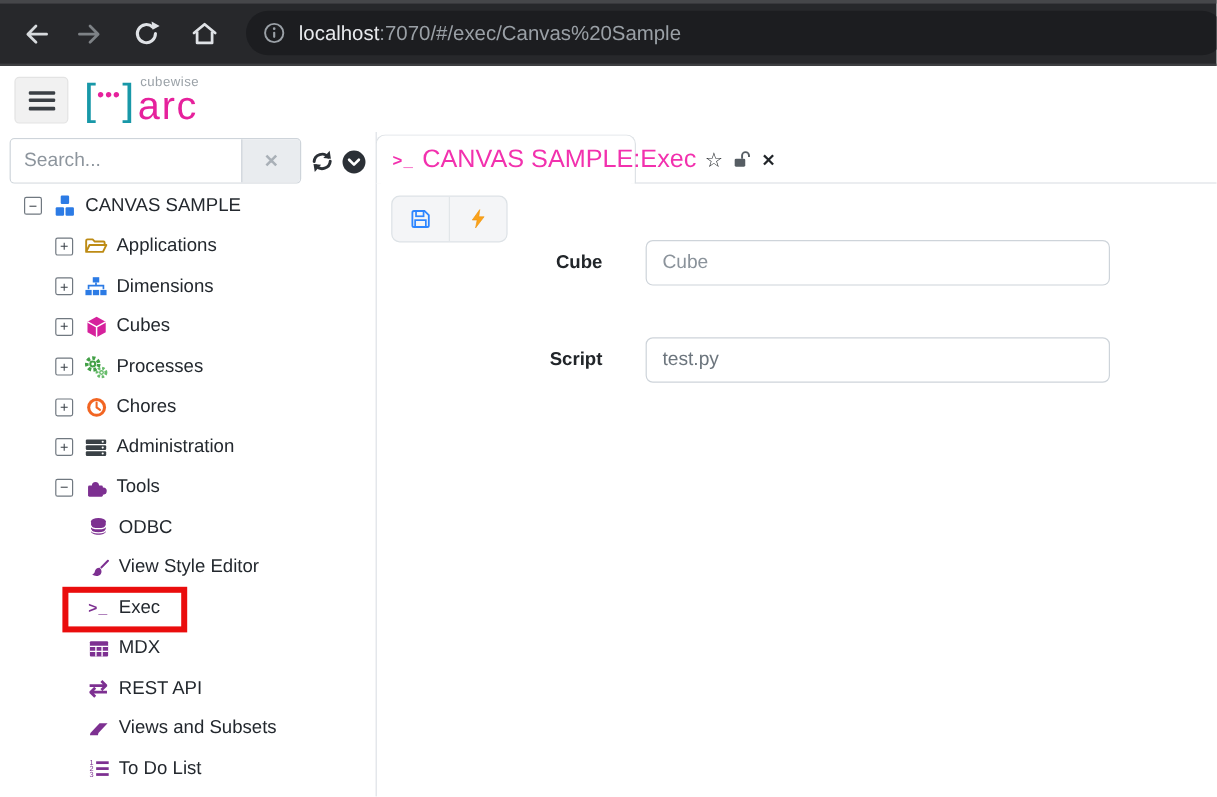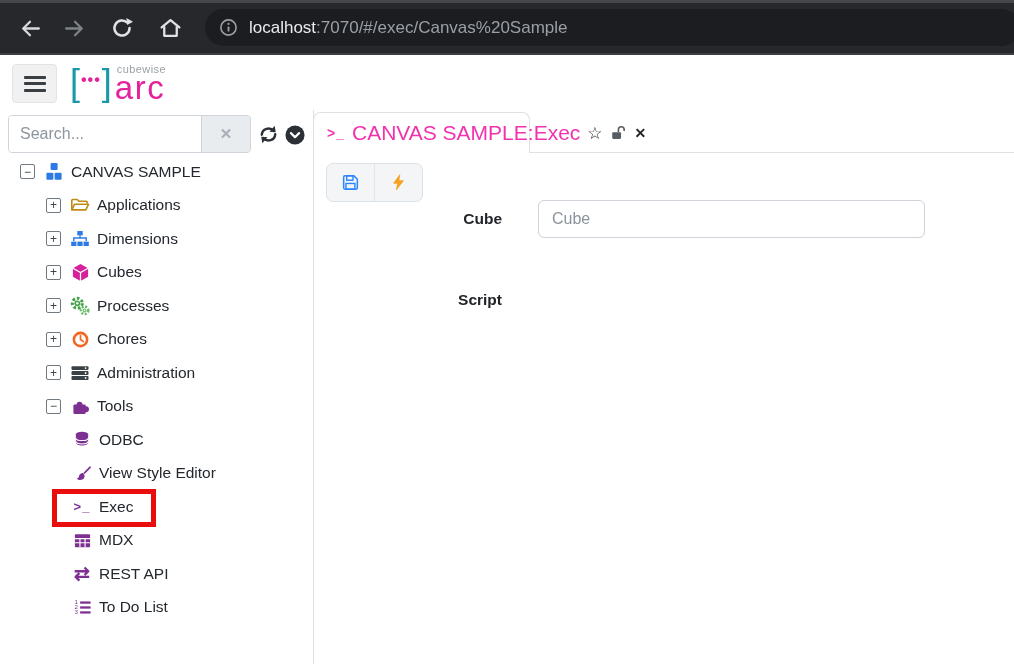--- a/index.html
+++ b/index.html
@@ -286,20 +286,29 @@
             </svg>
         </span>
         <span>MDX</span>
       </div>
 
       <div class="trow lvl2">
         <span class="ticon glyph-purple" style="font-size:19px;">⇄</span>
         <span>REST API</span>
       </div>
 
+      <div class="trow lvl2">
+        <span class="ticon">
+          <svg width="19" height="19" viewBox="0 0 20 20">
+              <polygon points="2.5,13.5 10.5,5 17.5,5 9.5,13.5" fill="#7d3091"></polygon>
+              <polygon points="2.5,13.5 9.5,13.5 9,15.5 2,15.5" fill="#7d3091"></polygon>
+            </svg>
+        </span>
+        <span>Views and Subsets</span>
+      </div>
 
       <div class="trow lvl2">
         <span class="ticon">
           <svg width="19" height="19" viewBox="0 0 20 20">
               <rect x="7.5" y="3.6" width="11" height="2.4" fill="#7d3091"></rect>
               <rect x="7.5" y="8.8" width="11" height="2.4" fill="#7d3091"></rect>
               <rect x="7.5" y="14" width="11" height="2.4" fill="#7d3091"></rect>
               <text x="1.6" y="6.6" font-size="6.5" fill="#7d3091" font-family="Liberation Sans, sans-serif">1</text>
               <text x="1.6" y="11.8" font-size="6.5" fill="#7d3091" font-family="Liberation Sans, sans-serif">2</text>
               <text x="1.6" y="17" font-size="6.5" fill="#7d3091" font-family="Liberation Sans, sans-serif">3</text>
@@ -340,15 +349,16 @@
         <svg width="17" height="19" viewBox="0 0 20 20">
           <polygon points="11.5,0.8 4.2,11 9,11 7.4,18.8 15.8,7.8 10.6,7.8" fill="#faa21b" stroke="#ef9208" stroke-width="0.6"></polygon>
         </svg>
       </div>
     </div>
 
     <div class="frm-label" id="lbl-cube">Cube</div>
     <input class="frm-input" id="input-cube" placeholder="Cube" style="">
 
     <div class="frm-label" id="lbl-script">Script</div>
+    <input class="frm-input" id="input-script" value="test.py" style="">
   </div>
 
 </div>
 
 </body></html>

